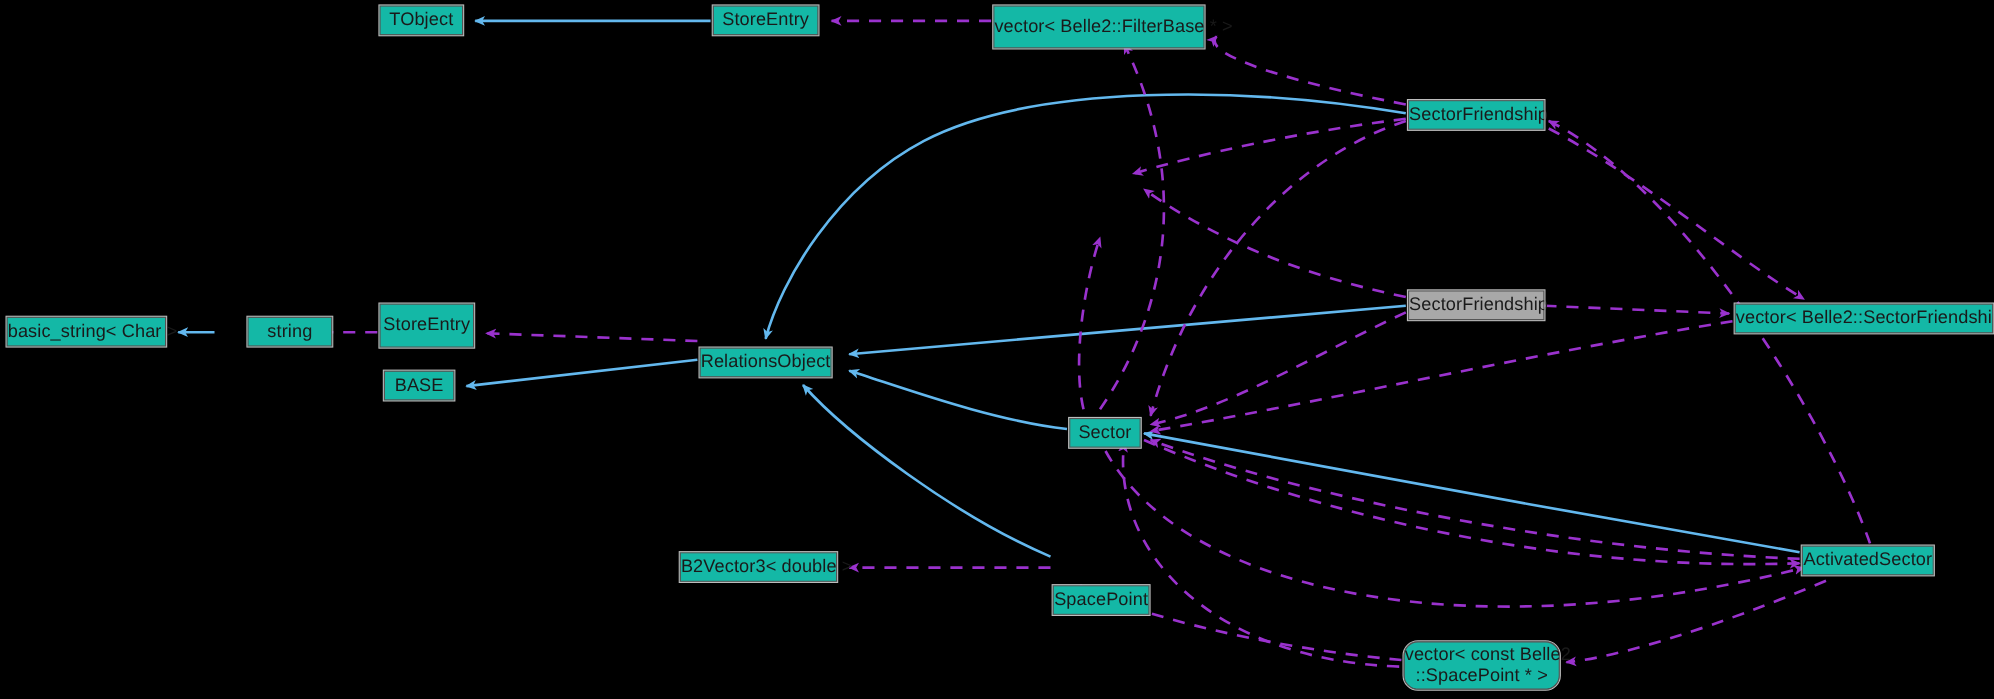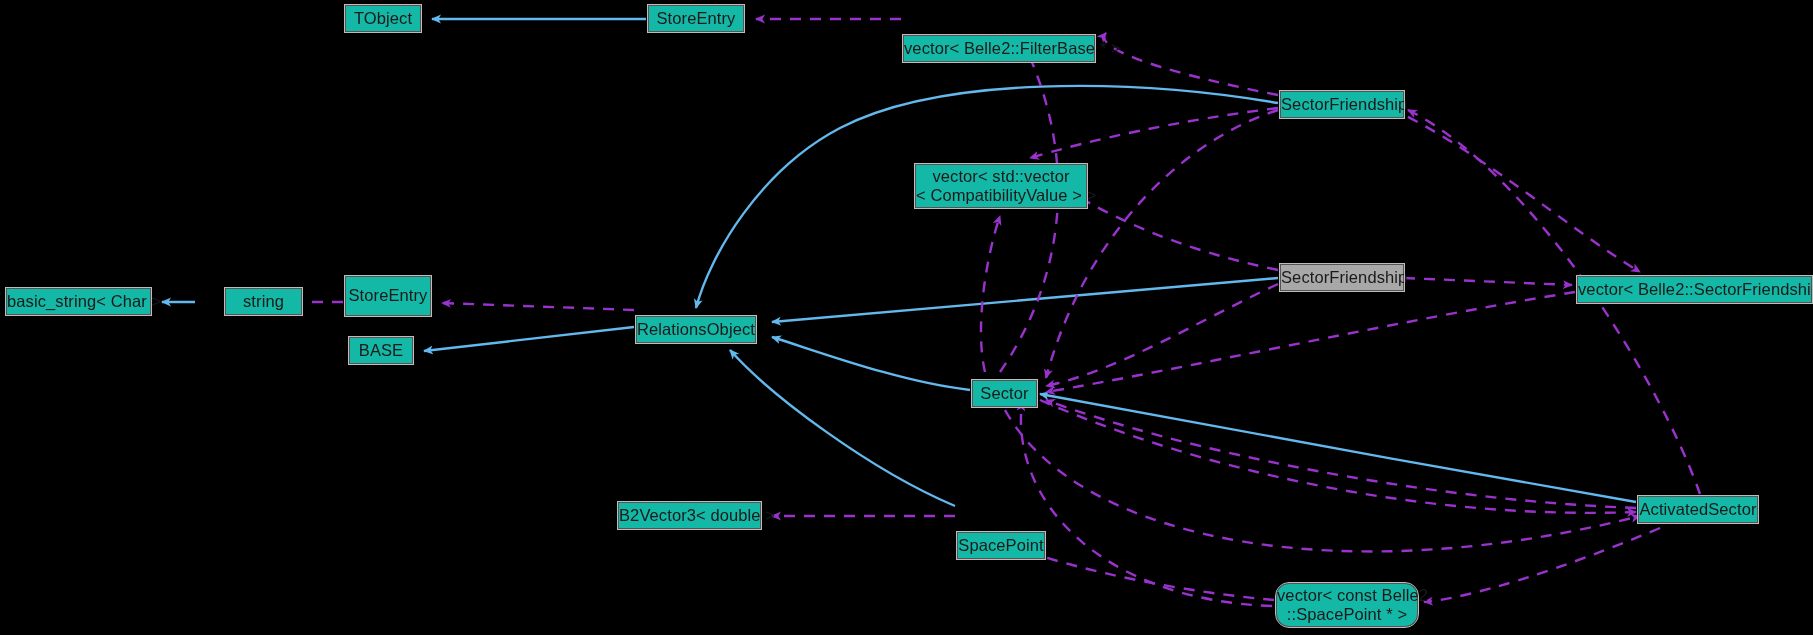--- a/index.html
+++ b/index.html
@@ -132,24 +132,22 @@
 
       <path d="M 1040,400 C 1200,470 1420,520 1636,512"></path>
 
       <path d="M 1272,606 C 1100,600 1010,500 1022,402"></path>
     </g>
   </svg>
 
   <div id="node-layer">
       <div class="node" style="left: 345px; top: 5px; width: 76px; height: 27px;"><span class="node-label">TObject</span></div>
       <div class="node" style="left: 648px; top: 5px; width: 96px; height: 27px;"><span class="node-label">StoreEntry</span></div>
-      <div class="node" style="left: 903px; top: 5px; width: 192px; height: 27px; margin-top: 30px;"><span class="node-label">vector&lt; Belle2::FilterBase * &gt;</span></div>
+      <div class="node" style="left: 903px; top: 5px; width: 192px; height: 39px;"><span class="node-label">vector&lt; Belle2::FilterBase * &gt;</span></div>
       <div class="node" style="left: 1280px; top: 91px; width: 124px; height: 27px;"><span class="node-label">SectorFriendship</span></div>
-      <div class="node" style="left: 915px; top: 164px; width: 172px; height: 44px;"><span class="node-label">vector&lt; std::vector
-&lt; CompatibilityValue &gt; &gt;</span></div>
       <div class="node" style="left: 6px; top: 288px; width: 145px; height: 27px;"><span class="node-label">basic_string&lt; Char &gt;</span></div>
       <div class="node" style="left: 197px; top: 288px; width: 77px; height: 27px; margin-left: 28px;"><span class="node-label">string</span></div>
       <div class="node" style="left: 345px; top: 276px; width: 86px; height: 40px;"><span class="node-label">StoreEntry</span></div>
       <div class="node highlight" style="left: 1280px; top: 264px; width: 124px; height: 27px;"><span class="node-label">SectorFriendship</span></div>
       <div class="node" style="left: 1577px; top: 276px; width: 235px; height: 27px;"><span class="node-label">vector&lt; Belle2::SectorFriendship * &gt;</span></div>
       <div class="node" style="left: 636px; top: 316px; width: 120px; height: 27px;"><span class="node-label">RelationsObject</span></div>
       <div class="node" style="left: 349px; top: 337px; width: 64px; height: 27px;"><span class="node-label">BASE</span></div>
       <div class="node" style="left: 972px; top: 380px; width: 65px; height: 27px;"><span class="node-label">Sector</span></div>
       <div class="node" style="left: 1638px; top: 496px; width: 120px; height: 27px;"><span class="node-label">ActivatedSector</span></div>
       <div class="node" style="left: 618px; top: 502px; width: 143px; height: 27px;"><span class="node-label">B2Vector3&lt; double &gt;</span></div>

